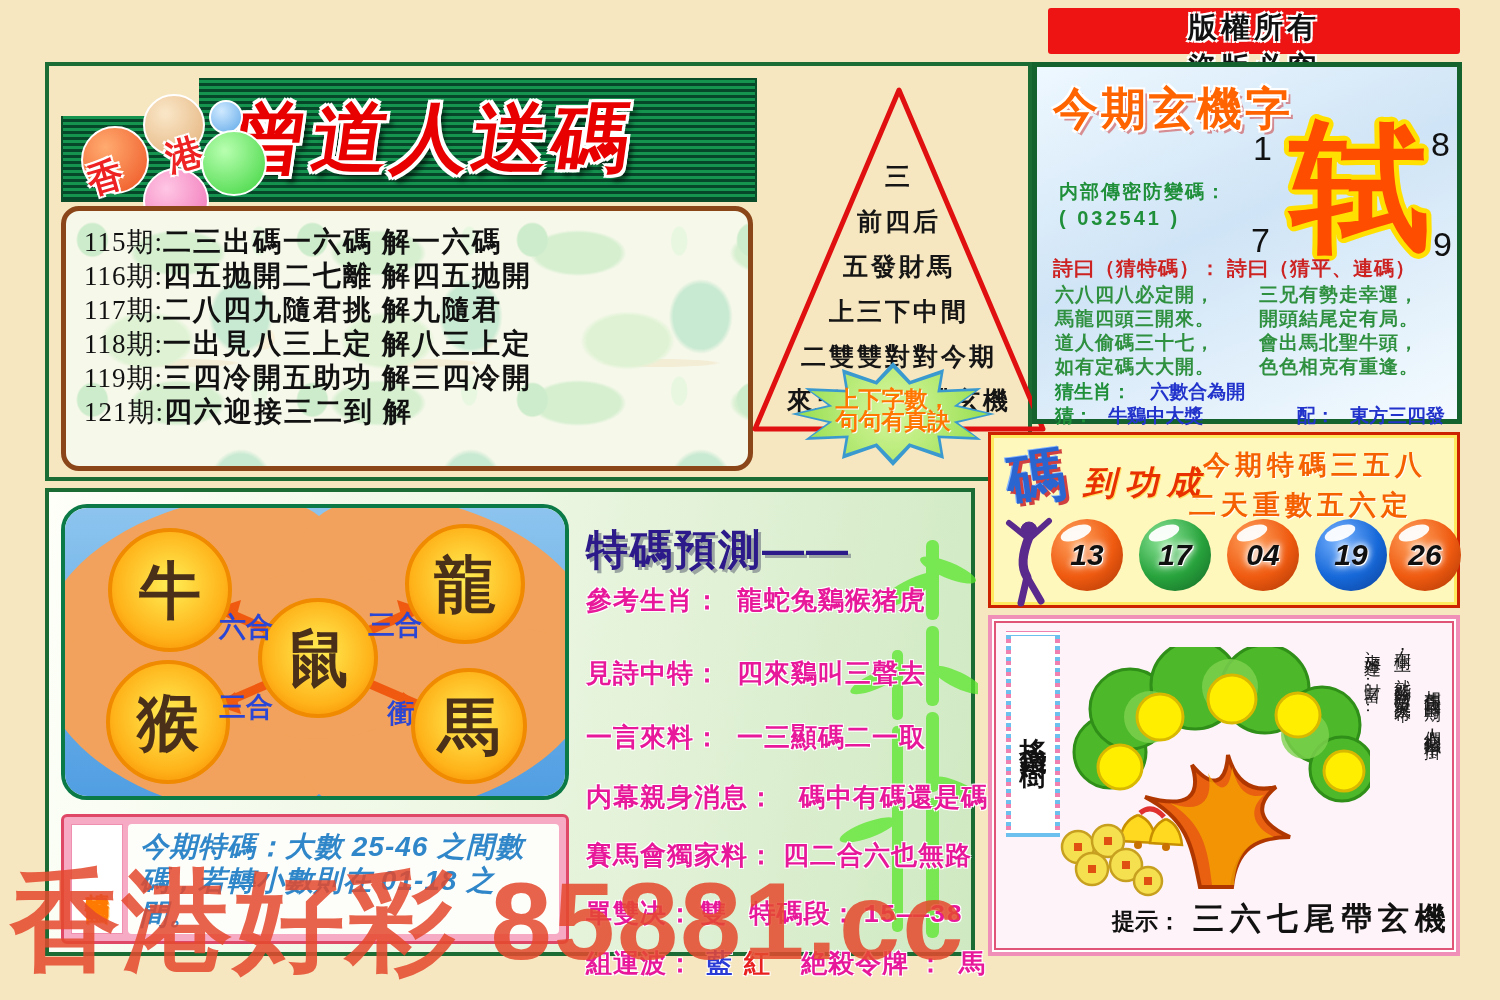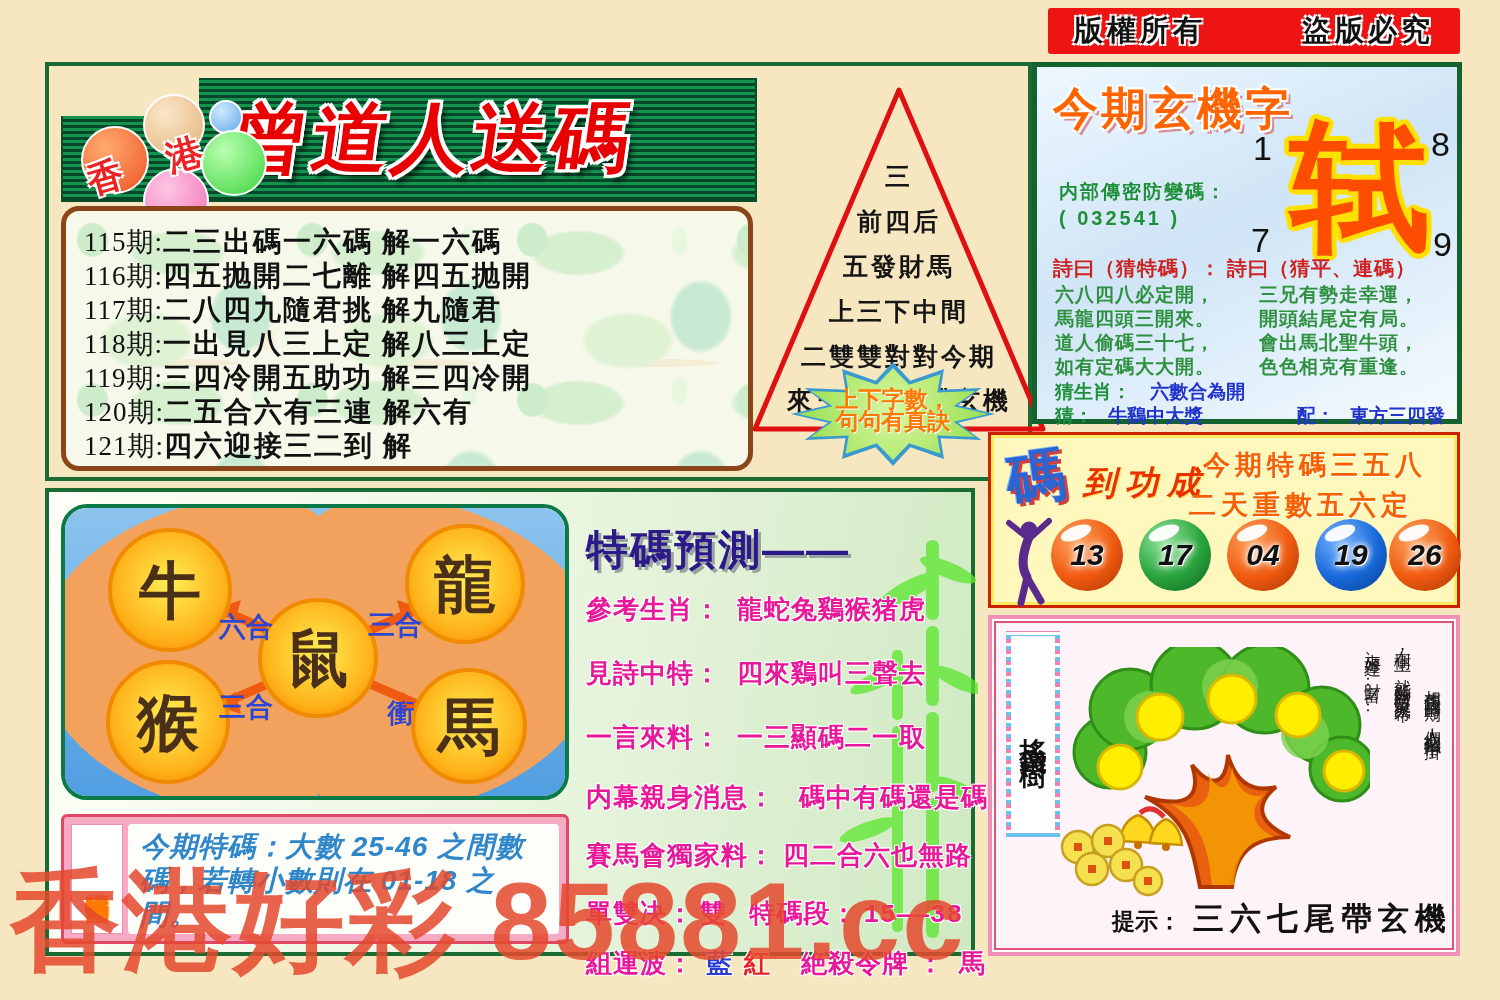--- a/index.html
+++ b/index.html
@@ -2,21 +2,21 @@
 <html lang="zh-Hant"><head>
 <meta charset="utf-8">
 <style>
   html,body{margin:0;padding:0;}
   .page{position:relative;width:1500px;height:1000px;background:#f6e7c1;overflow:hidden;
         font-family:"Liberation Sans",sans-serif;color:#111;}
   .abs{position:absolute;}
 
   
   .copyright{left:1048px;top:8px;width:412px;height:46px;background:#ee1414;border-radius:3px;
-    display:flex;align-items:center;justify-content:space-between;padding:0 26px;box-sizing:border-box;}
+    display:flex;align-items:center;justify-content:space-between;padding:0 26px;box-sizing:border-box;flex-direction:column;}
   .copyright span{font-size:29px;font-weight:bold;color:#111;letter-spacing:4px;
     text-shadow:-2px -2px 0 #fff,2px -2px 0 #fff,-2px 2px 0 #fff,2px 2px 0 #fff;}
 
   
   .box-top{left:45px;top:62px;width:987px;height:419px;border:4px solid #1b6b35;box-sizing:border-box;}
   .masthead{left:12px;top:12px;width:692px;height:120px;
     background:repeating-linear-gradient(180deg,#15944f 0 3px,#06472a 3px 6px);
     border:2px solid #0b4d28;}
   .masthead-title{position:absolute;left:170px;top:8px;font-size:76px;font-weight:bold;color:#e80000;
     transform:skewX(-8deg);letter-spacing:4px;font-family:"Liberation Sans",sans-serif;
@@ -165,21 +165,20 @@
       <div class="balloon b-pink"></div>
       <span class="hk-label">香港</span>
     </div>
 
     <div class="abs list-box">
       <div class="list-row"><span class="period">115期:</span><span class="phrase">二三出碼一六碼 解一六碼</span></div>
       <div class="list-row"><span class="period">116期:</span><span class="phrase">四五抛開二七離 解四五抛開</span></div>
       <div class="list-row"><span class="period">117期:</span><span class="phrase">二八四九隨君挑 解九隨君</span></div>
       <div class="list-row"><span class="period">118期:</span><span class="phrase">一出見八三上定 解八三上定</span></div>
       <div class="list-row"><span class="period">119期:</span><span class="phrase">三四冷開五助功 解三四冷開</span></div>
-      <div class="list-row"><span class="period">120期:</span><span class="phrase">二五合六有三連 解六有</span></div>
       <div class="list-row"><span class="period">121期:</span><span class="phrase">四六迎接三二到 解</span></div>
     </div>
 
     <div class="abs tri-wrap">
       <svg width="300" height="352">
         <polygon points="150,6 6,345 294,345" fill="none" stroke="#e01010" stroke-width="5" stroke-linejoin="round"></polygon>
       </svg>
       <div class="tri-line" style="top:76px;">三</div>
       <div class="tri-line" style="top:121px;">前四后</div>
       <div class="tri-line" style="top:166px;">五發財馬</div>
@@ -277,21 +276,21 @@
           <rect x="84" y="272" width="11" height="130" rx="5"></rect>
           <ellipse cx="100" cy="60" rx="34" ry="9" transform="rotate(-28 100 60)"></ellipse>
           <ellipse cx="140" cy="40" rx="30" ry="8" transform="rotate(22 140 40)"></ellipse>
           <ellipse cx="70" cy="150" rx="30" ry="8" transform="rotate(-24 70 150)"></ellipse>
           <ellipse cx="150" cy="150" rx="28" ry="8" transform="rotate(26 150 150)"></ellipse>
           <ellipse cx="60" cy="300" rx="30" ry="8" transform="rotate(-20 60 300)"></ellipse>
           <ellipse cx="150" cy="260" rx="28" ry="8" transform="rotate(24 150 260)"></ellipse>
         </g>
       </svg>
       <div class="f-title">特碼預測——</div>
-      <div class="f-row" style="top:92px;font-family:Liberation Serif, serif;"><span class="lab">參考生肖：</span><span class="val">龍蛇兔鷄猴猪虎</span></div>
+      <div class="f-row" style="top:83px;font-family:Liberation Serif, serif;"><span class="lab">參考生肖：</span><span class="val">龍蛇兔鷄猴猪虎</span></div>
       <div class="f-row" style="top:156px;"><span class="lab">見詩中特：</span><span class="val">四來鷄叫三聲去</span></div>
       <div class="f-row" style="top:220px;"><span class="lab">一言來料：</span><span class="val">一三顯碼二一取</span></div>
       <div class="f-row" style="top:280px;"><span class="lab">内幕親身消息：</span><span class="val" style="margin-left:24px;">碼中有碼還是碼</span></div>
       <div class="f-row" style="top:338px;"><span class="lab">賽馬會獨家料：</span><span class="val" style="margin-left:8px;">四二合六也無路</span></div>
       <div class="f-row" style="top:396px;">
         <span class="lab">單雙决：</span><span class="val" style="margin-left:6px;">雙</span>
         <span class="lab" style="margin-left:18px;">特碼段：</span><span class="val" style="margin-left:6px;font-family:Liberation Mono, monospace;">15——38</span>
       </div>
       <div class="f-row" style="top:446px;">
         <span class="lab">組運波：</span>

